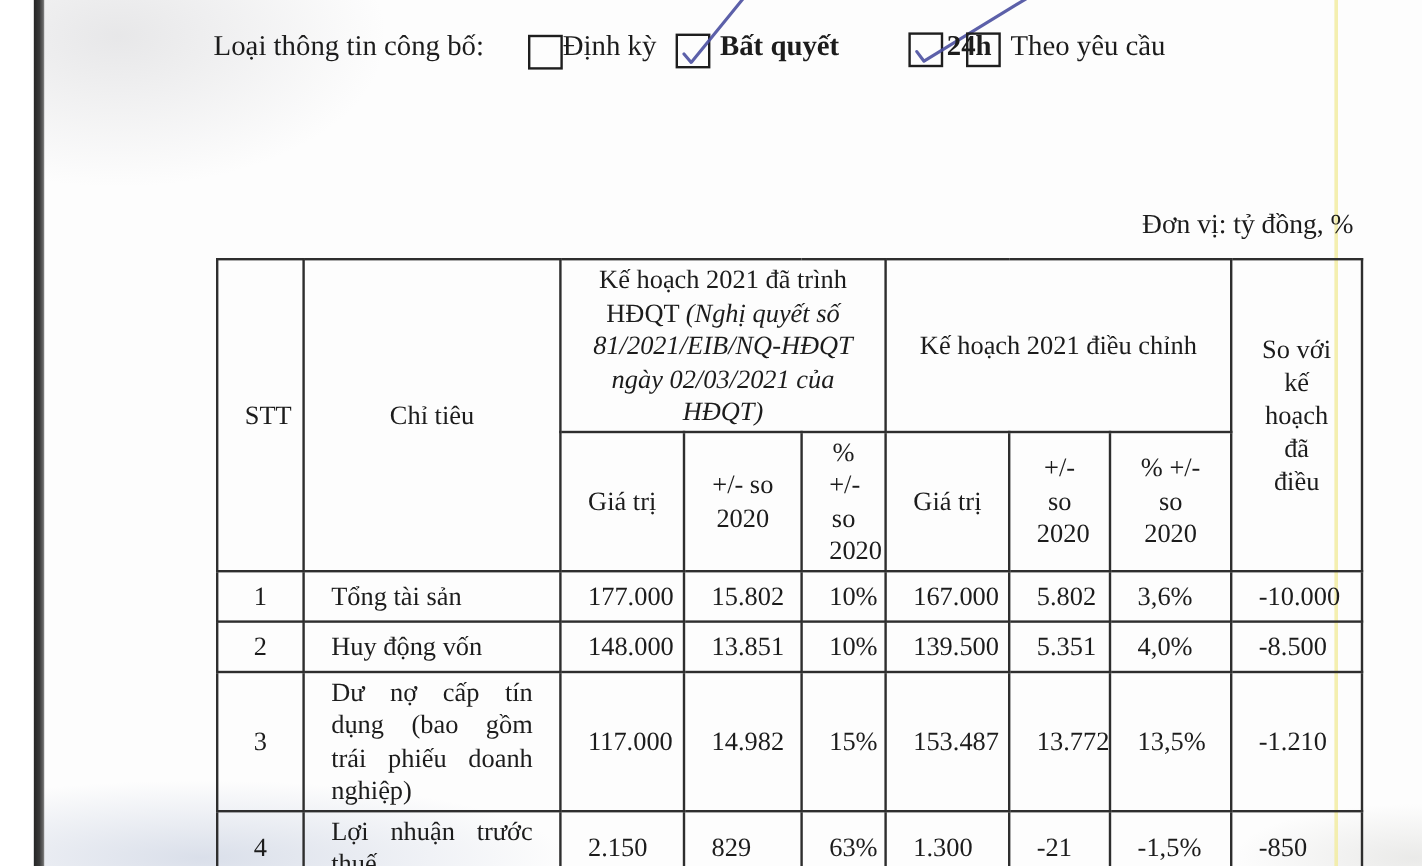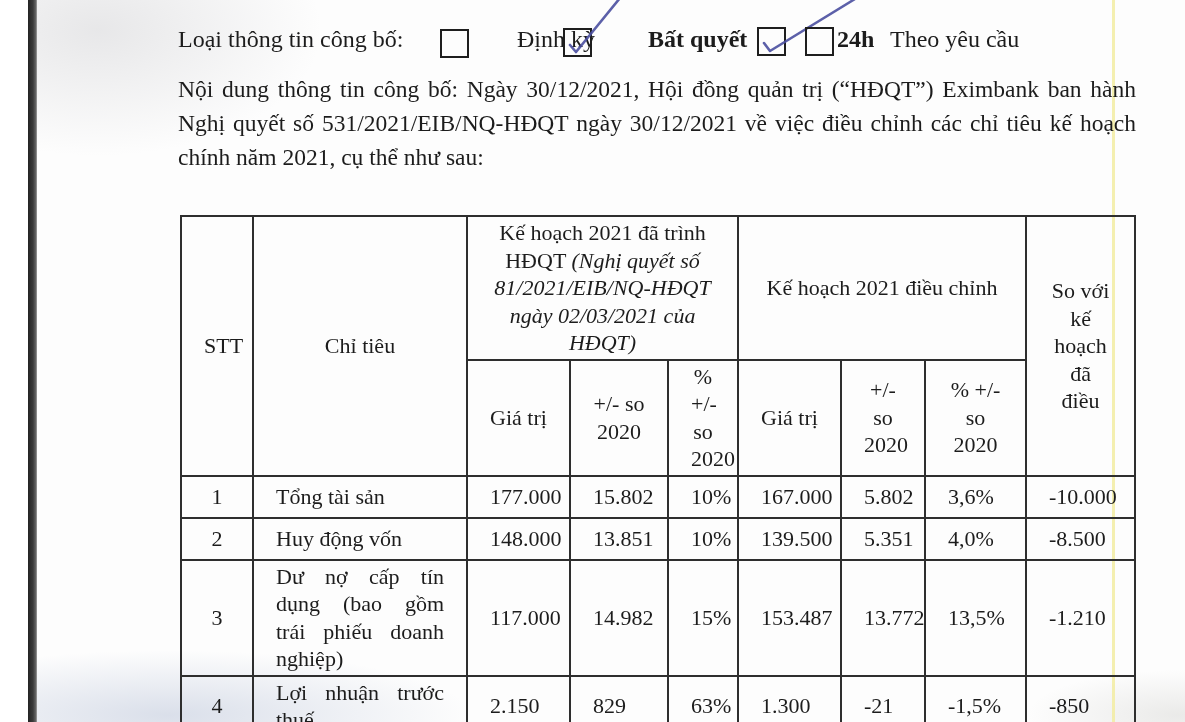--- a/index.html
+++ b/index.html
@@ -23,21 +23,21 @@
     background:#f2eca2;opacity:.85;}
 
   
   .line1{position:absolute;left:0;top:20px;width:1185px;height:44px;font-size:24px;}
   .line1 .lbl{position:absolute;left:150px;top:6px;}
   .opt{position:absolute;top:0;}
   .cbx{position:absolute;display:block;width:25px;height:25px;border:2.5px solid #1e1e1e;
        background:transparent;}
   .cbx svg{position:absolute;left:0;top:0;overflow:visible;display:none;}
   .opt.checked .cbx svg{display:block;}
-  .opt .opt-label{position:absolute;top:6px;white-space:nowrap;padding-left:48px;}
+  .opt .opt-label{position:absolute;top:6px;white-space:nowrap;}
   .opt.bold .opt-label{font-weight:bold;}
   #opt0 .cbx{left:412px;top:9px;} #opt0 .opt-label{left:441px;}
   #opt1 .cbx{left:535px;top:8px;} #opt1 .opt-label{left:572px;}
   #opt2 .cbx{left:729px;top:7px;} #opt2 .opt-label{left:761px;}
   #opt3 .cbx{left:777px;top:7px;} #opt3 .opt-label{left:814px;}
 
   
   .para{position:absolute;left:150px;top:72px;width:958px;
     font-size:23.5px;line-height:34px;text-align:justify;}
 
@@ -94,22 +94,22 @@
       </span>
       <span class="opt-label">24h</span>
     </span>
 
     <span class="opt" id="opt3">
       <span class="cbx"></span>
       <span class="opt-label">Theo yêu cầu</span>
     </span>
   </div>
 
-  <div class="para">Nội dung thông tin công bố: Ngày 30/12/2021, Hội đồng quản trị (“HĐQT”) Eximbank ban hành Nghị quyết số 531/2021/EIB/NQ-HĐQT ngày 30/12/2021 về việc điều chỉnh các chỉ tiêu kế hoạch chính năm 2021, cụ thể như sau:</div>
 
+  <div class="unit">Đơn vị: tỷ đồng, %</div>
 
   <table class="main">
     <colgroup>
       <col style="width:72px">
         <col style="width:214px">
       <col style="width:103px">
         <col style="width:98px">
         <col style="width:70px">
       <col style="width:103px">
         <col style="width:84px">

